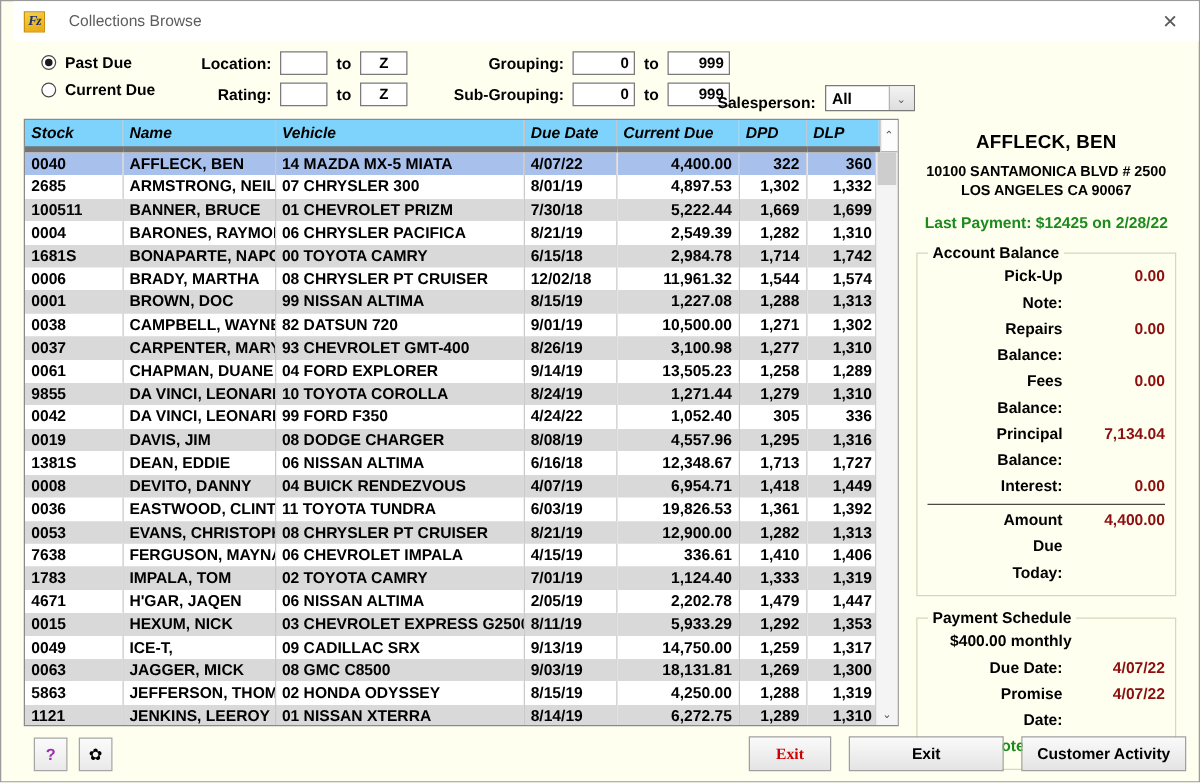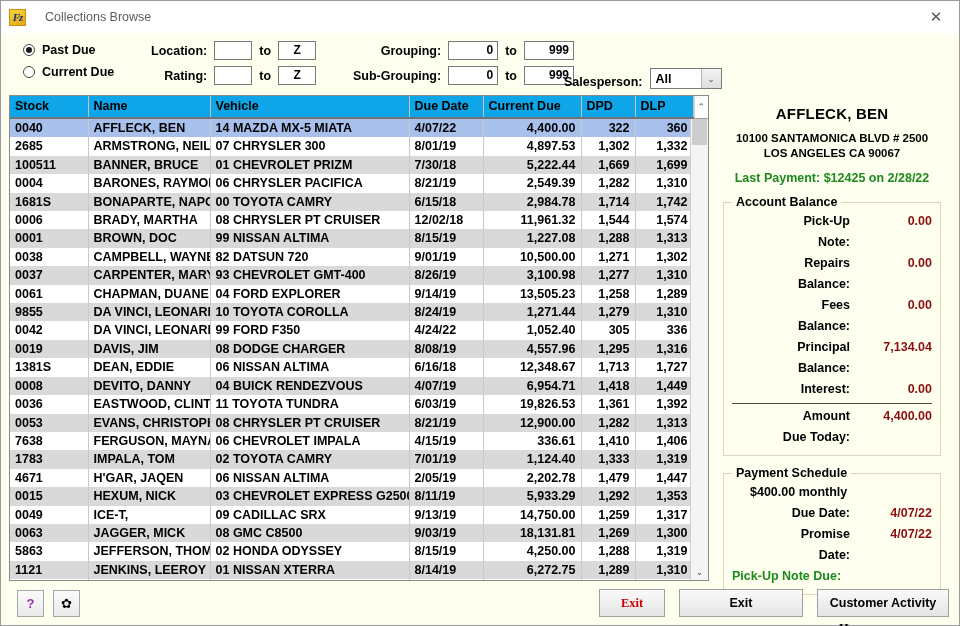--- a/index.html
+++ b/index.html
@@ -15,20 +15,21 @@
   }
   .window {
     position: relative;
     width: 960px;
     height: 626px;
     box-sizing: border-box;
     border: 1px solid #9a9a9a;
     background: #fffff0;
     display: flex;
     flex-direction: column;
+    padding-left: 10px;
   }
   
   .titlebar {
     height: 32px;
     min-height: 32px;
     background: #ffffff;
     display: flex;
     align-items: center;
     padding-left: 8px;
     box-sizing: border-box;
@@ -165,30 +166,31 @@
     min-height: 0;
   }
   table.grid {
     border-collapse: collapse;
     width: 100%;
     table-layout: fixed;
     font-size: 12.5px;
     font-weight: bold;
   }
   table.grid th {
-    background: #0ea5e9;
+    background: #7dd3fc;
     border-right: 1px solid #c4c4c4;
-    border-bottom: 2px solid #737373;
+    border-bottom: 5px solid #737373;
     text-align: left;
     font-weight: bold;
     font-size: 12.5px;
     padding: 3px 5px 4px 5px;
     color: #000;
     height: 18px;
     box-sizing: border-box;
+    font-style: italic;
   }
   table.grid td {
     border-right: 1px solid #c9c9c9;
     padding: 0 5px;
     height: 18.4px;
     line-height: 18.4px;
     overflow: hidden;
     white-space: nowrap;
     text-overflow: clip;
     color: #000;

